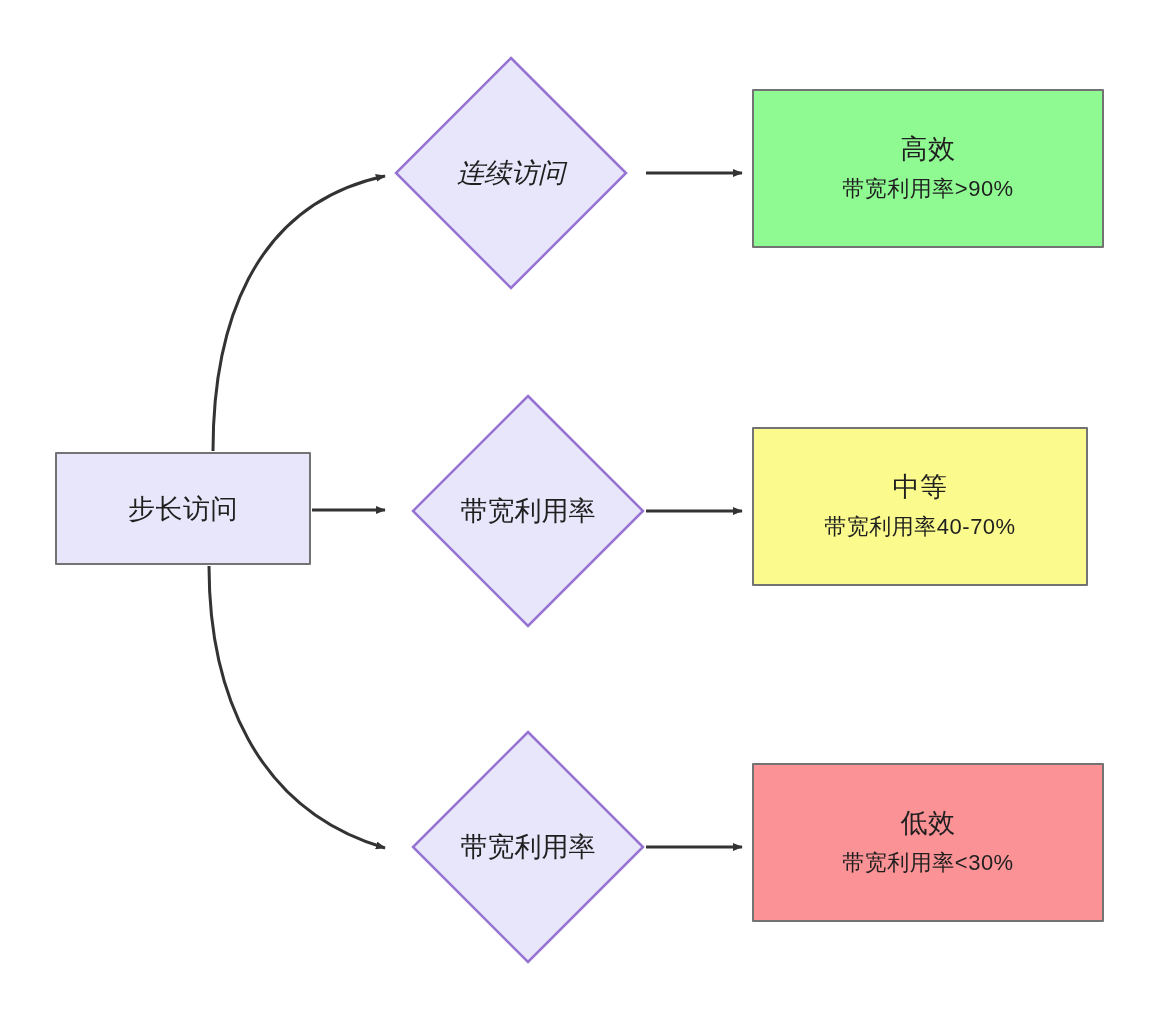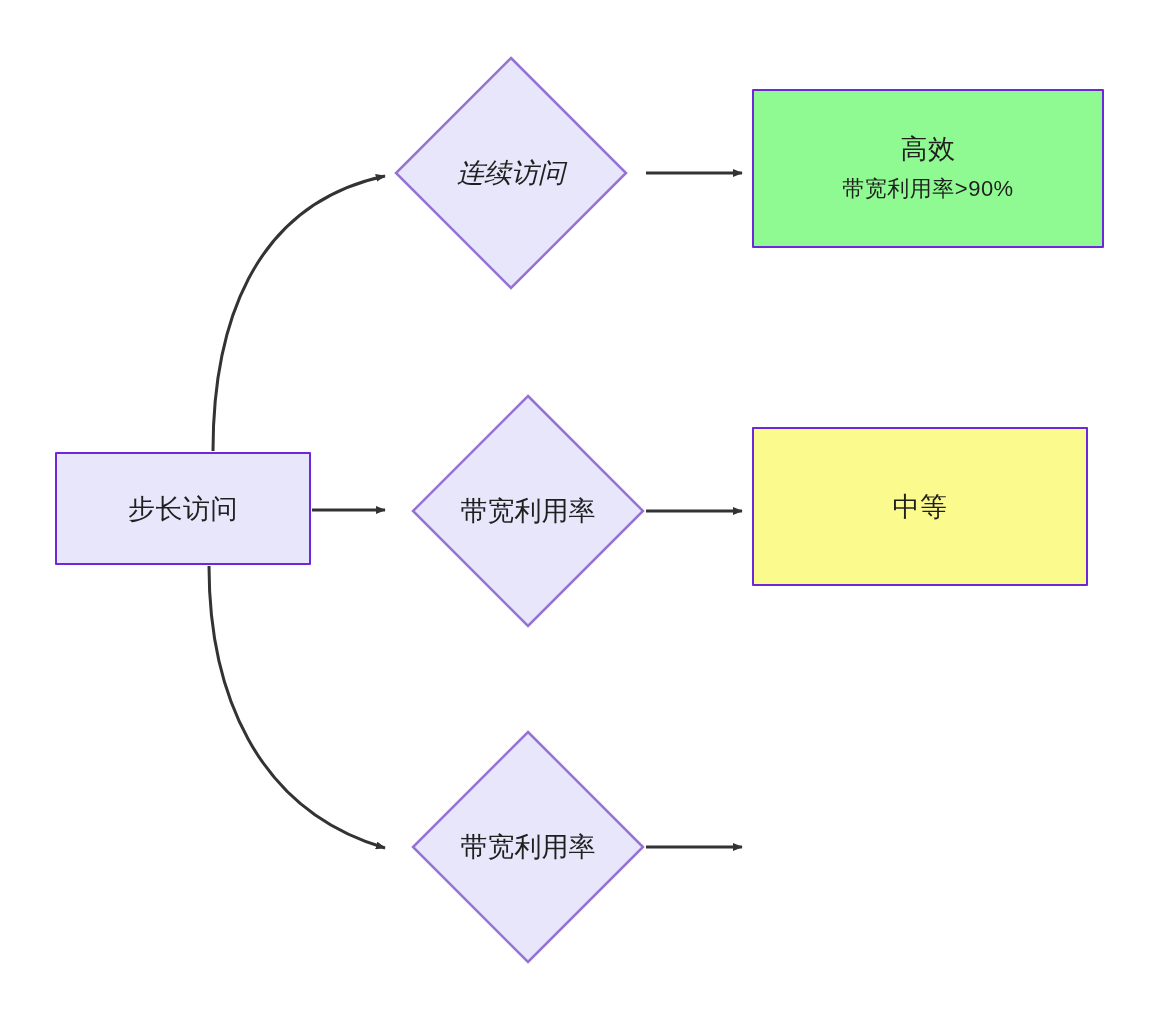--- a/index.html
+++ b/index.html
@@ -28,21 +28,21 @@
     box-sizing: border-box;
     display: flex;
     flex-direction: column;
     align-items: center;
     justify-content: center;
     text-align: center;
     color: #1f1f1f;
   }
   
   .box {
-    border: 2px solid #6d28d9;
+    border: 2px solid #737373;
     border-radius: 1px;
   }
   .box .line {
     font-size: 27px;
     line-height: 40px;
     letter-spacing: 0.5px;
     white-space: nowrap;
   }
   .box .line.sub {
     font-size: 22px;
@@ -150,16 +150,21 @@
     <div class="dlabel">带宽利用率</div>
   </div>
 
   <div class="node box" id="node-result-high">
     <div class="line">高效</div>
     <div class="line sub">带宽利用率&gt;90%</div>
   </div>
 
   <div class="node box" id="node-result-medium">
     <div class="line">中等</div>
+    <div class="line sub">带宽利用率40-70%</div>
   </div>
 
+  <div class="node box" id="node-result-low">
+    <div class="line">低效</div>
+    <div class="line sub">带宽利用率&lt;30%</div>
+  </div>
 
 </div>
 
 </body></html>

